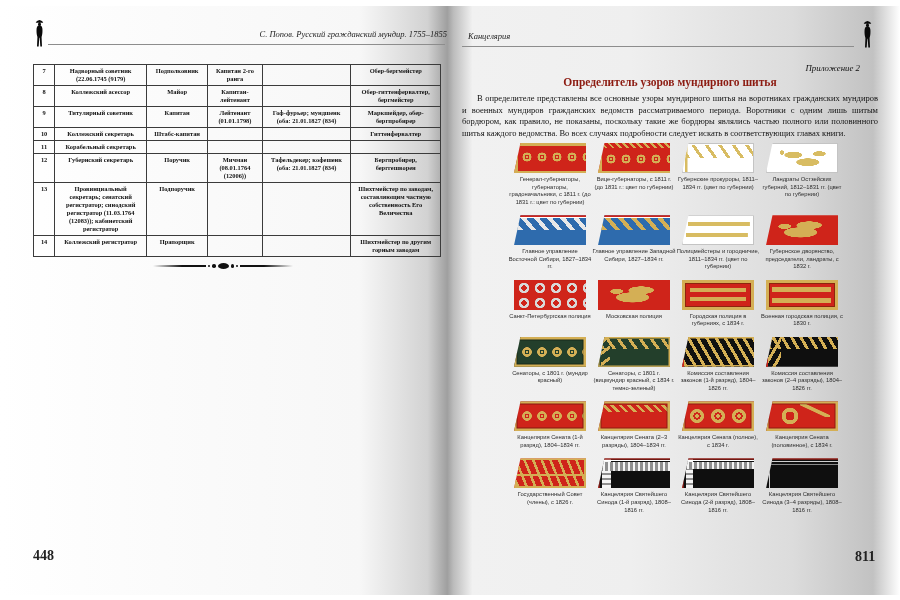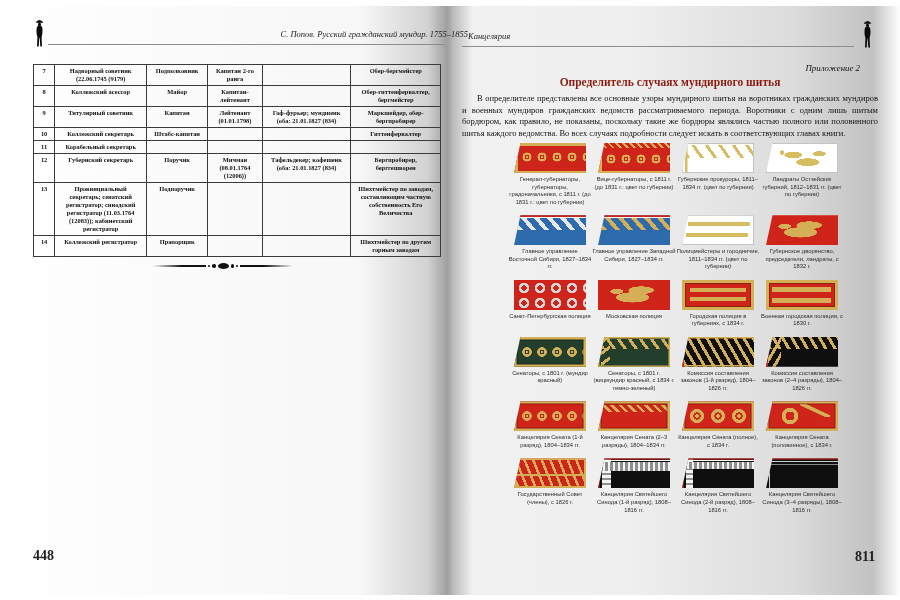--- a/index.html
+++ b/index.html
@@ -141,21 +141,21 @@
     background-position:0 0,0 3px,3px 0,0 6px;background-repeat:no-repeat;}
 </style>
 </head>
 <body>
 
 <div class="spread">
 
   <svg class="fig" style="left:33px;top:20px;" viewBox="0 0 12 26">
     <path fill="#0a0a0a" d="M6 0 C4 .4 3 1.4 2.4 2.6 L9.6 2.6 C9 1.4 8 .4 6 0 Z M6 2.6 a1.5 1.5 0 1 0 .01 0 Z M6 5 C4.2 5 3.4 6.5 3.2 8.5 C3 11 3.2 13.6 3.8 15.6 L4 16.4 L3.6 25.6 L5.2 25.6 L5.8 17 L6.2 17 L6.8 25.6 L8.4 25.6 L8 16.4 L8.2 15.6 C8.8 13.6 9 11 8.8 8.5 C8.6 6.5 7.8 5 6 5 Z"></path>
   </svg>
-  <div class="runhead" style="right:432px;top:29px;">С. Попов. Русский гражданский мундир. 1755–1855</div>
+  <div class="runhead" style="right:453px;top:29px;">С. Попов. Русский гражданский мундир. 1755–1855</div>
   <div class="rule" style="left:48px;width:397px;top:44px;"></div>
 
   <table class="ranktable">
     <colgroup>
       <col style="width:5.2%">
         <col style="width:22.6%">
         <col style="width:15%">
       <col style="width:13.4%">
         <col style="width:21.8%">
         <col style="width:22%">
@@ -241,21 +241,21 @@
   <div class="pagenum" style="left:33px;top:548px;">448</div>
 
   <div class="runhead" style="left:468px;top:31px;">Канцелярия</div>
   <div class="rule" style="left:462px;width:392px;top:46px;"></div>
   <svg class="fig" style="left:861px;top:21px;" viewBox="0 0 12 26">
     <path fill="#0a0a0a" d="M6 0 C4 .4 3 1.4 2.4 2.6 L9.6 2.6 C9 1.4 8 .4 6 0 Z M6 2.6 a1.5 1.5 0 1 0 .01 0 Z M6 5 C4.2 5 3.4 6.5 3.2 8.5 C3 11 3.2 13.6 3.8 15.6 L4 16.4 L3.6 25.6 L5.2 25.6 L5.8 17 L6.2 17 L6.8 25.6 L8.4 25.6 L8 16.4 L8.2 15.6 C8.8 13.6 9 11 8.8 8.5 C8.6 6.5 7.8 5 6 5 Z"></path>
   </svg>
 
   <div style="position:absolute;left:458px;top:0;width:424px;height:600px;">
     <div class="appendix-label">Приложение 2</div>
-    <div class="app-title">Определитель случаях мундирного шитья</div>
+    <div class="app-title">Определитель узоров мундирного шитья</div>
     <div class="intro">В определителе представлены все основные узоры мундирного шитья на воротниках гражданских мундиров и военных мундиров гражданских ведомств рассматриваемого периода. Воротники с одним лишь шитым бордюром, как правило, не показаны, поскольку такие же бордюры являлись частью полного или половинного шитья каждого ведомства. Во всех случаях подробности следует искать в соответствующих главах книги.</div>
     <div class="plates">
         <div class="plate">
           <div class="swatch pat-scroll shape-p" style="--bg: #cf241a; --ac: #d4af55;"></div>
           <div class="cap">Генерал-губернаторы, губернаторы, градоначальники, с 1811 г. (до 1831 г.: цвет по губернии)</div>
         </div>
         <div class="plate">
           <div class="swatch pat-scrollz shape-p" style="--bg: #cf241a; --ac: #d4af55;"></div>
           <div class="cap">Вице-губернаторы, с 1811 г. (до 1831 г.: цвет по губернии)</div>
         </div>

